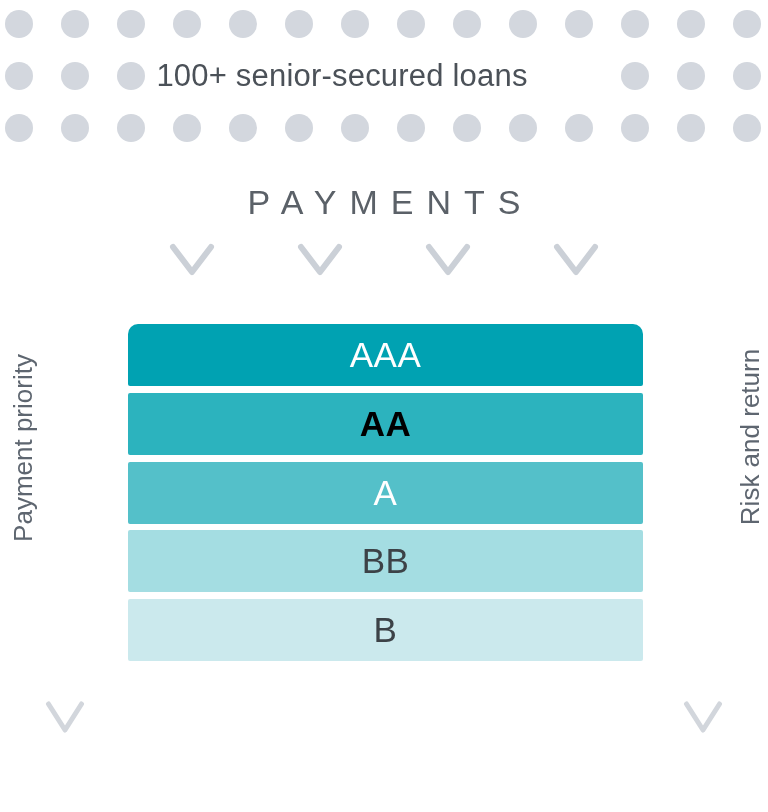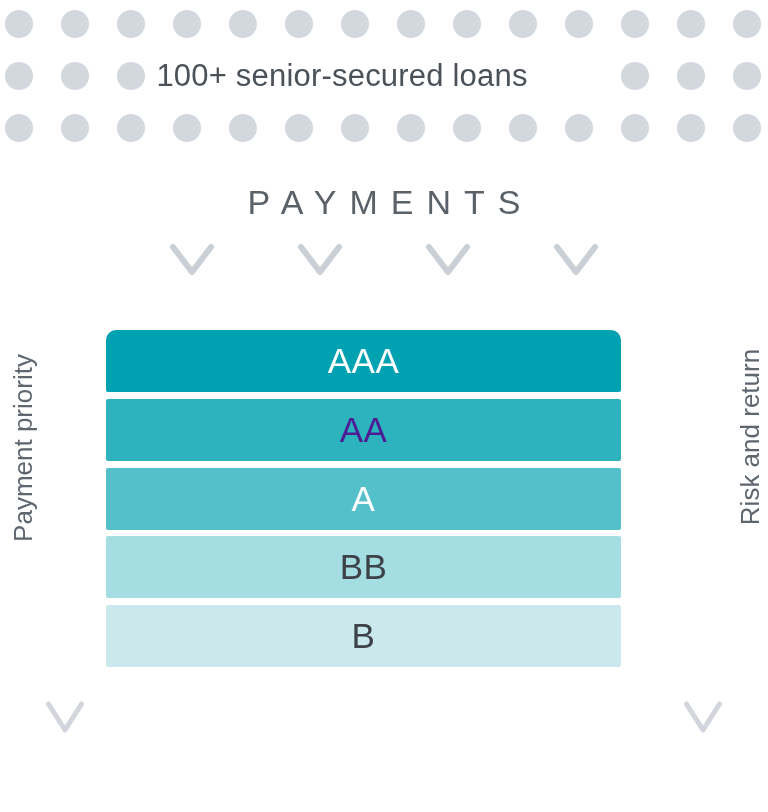--- a/index.html
+++ b/index.html
@@ -18,22 +18,22 @@
     font-weight:400;
   }
   .arrow{position:absolute;}
   .side-label{
     position:absolute;white-space:nowrap;font-size:26px;color:#5e6670;font-weight:400;
     transform:translate(-50%,-50%) rotate(-90deg);
   }
   .side-label.left{left:23px;top:448px;}
   .side-label.right{left:750px;top:437px;}
   .stack{
-    position:absolute;left:106px;top:324px;width:515px;
-    display:flex;flex-direction:column;gap:6.8px;margin-top:6px;
+    position:absolute;left:128px;top:324px;width:515px;
+    display:flex;flex-direction:column;gap:6.8px;
   }
   .tranche{
     height:62px;display:flex;align-items:center;justify-content:center;
     font-size:35px;font-weight:400;border-radius:2px;letter-spacing:.5px;
   }
   .tranche.first{border-radius:10px 10px 2px 2px;}
 </style>
 </head>
 <body>
 
@@ -146,21 +146,21 @@
     <path class="side-chev" d="M5.5 524 L22 550 L38.5 524" fill="none" stroke="#d2d6dc" stroke-width="5" stroke-linecap="round" stroke-linejoin="round"></path>
   </svg>
 
   <div class="side-label left">Payment priority</div>
   <div class="side-label right">Risk and return</div>
 
   <div class="stack">
     <div class="tranche first" style="background: rgb(0, 162, 178); color: rgb(255, 255, 255);">
         <span>AAA</span>
       </div>
-    <div class="tranche" style="background: rgb(44, 179, 190); color: #4c1d95;">
+    <div class="tranche" style="background: rgb(44, 179, 190); color: #000000; font-weight: bold;">
         <span>AA</span>
       </div>
     <div class="tranche" style="background: rgb(84, 192, 201); color: rgb(255, 255, 255);">
         <span>A</span>
       </div>
     <div class="tranche" style="background: rgb(164, 221, 226); color: rgb(60, 66, 71);">
         <span>BB</span>
       </div>
     <div class="tranche" style="background: rgb(203, 233, 237); color: rgb(60, 66, 71);">
         <span>B</span>

